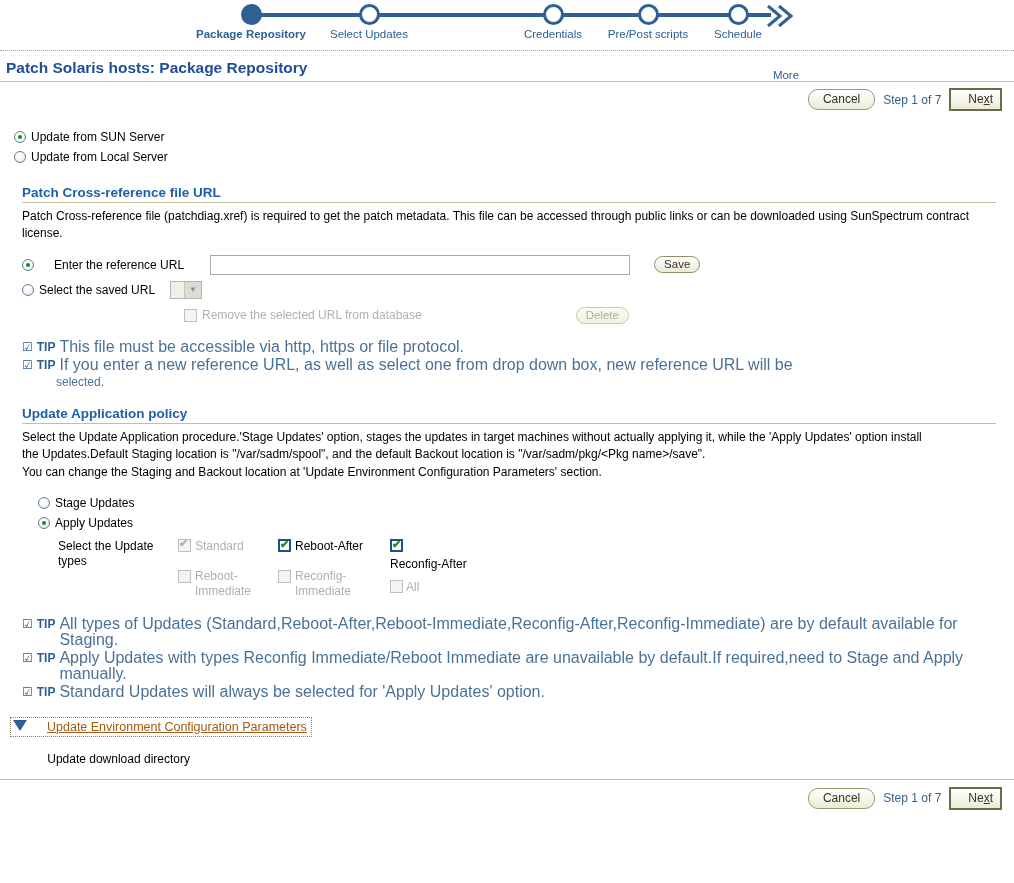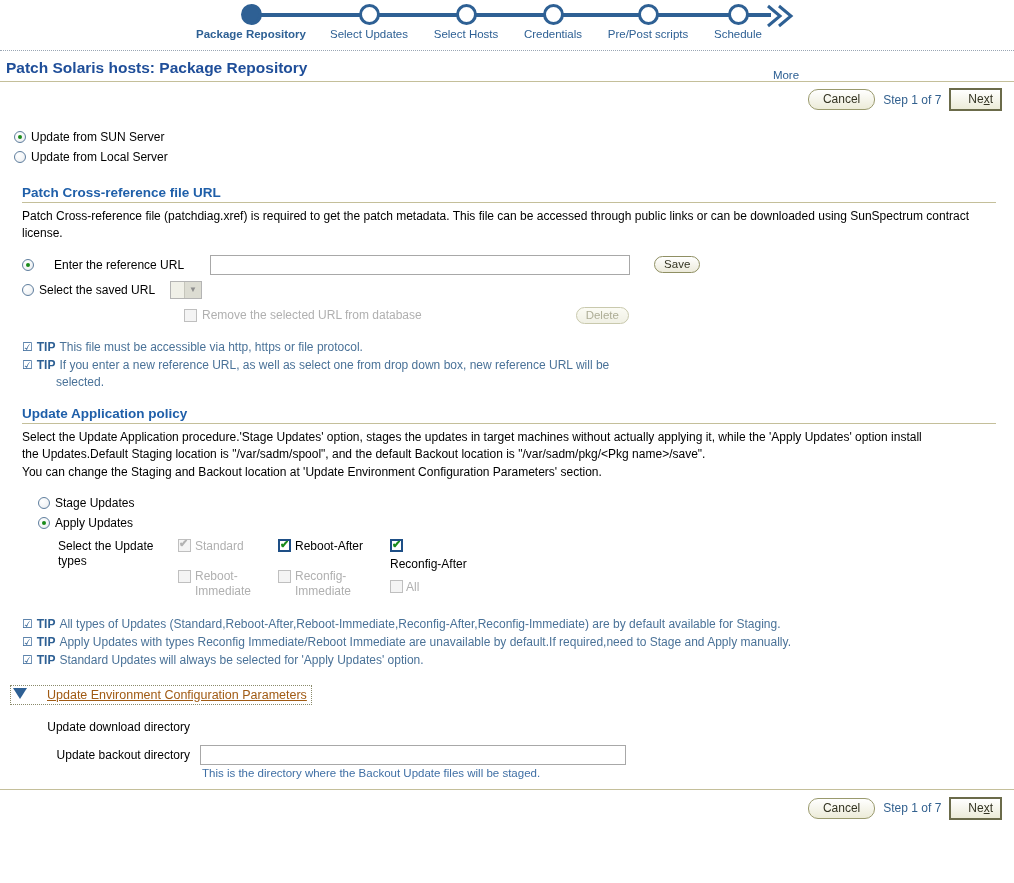--- a/index.html
+++ b/index.html
@@ -139,21 +139,21 @@
     border-radius: 9px; background: linear-gradient(#ffffff, #eceada);
     cursor: pointer; font-family: "Liberation Sans", sans-serif;
   }
   .btn-small.disabled { color: #adad96; border-color: #c9c9ad;
     background: linear-gradient(#fbfbf4, #f0f0e4); cursor: default; }
 
   
   .tip-row { display: flex; align-items: flex-start; gap: 4px; padding: 1px 0; }
   .tip-icon { color: #2e6094; font-size: 12px; line-height: 16px; }
   .tip-label { color: #2e6094; font-weight: bold; font-size: 12px; line-height: 16px; }
-  .tip-text { color: #4a7298; font-size: 12px; line-height: 16px; }
+  .tip-text { color: #4a7298; font-size: 16px; line-height: 16px; }
   .tip-indent { padding-left: 34px; color: #4a7298; font-size: 12px; line-height: 16px;}
 
   
   .disclosure {
     display: inline-flex; gap: 20px;
     border: 1px dotted #8a8a6a; padding: 2px 4px 2px 2px; margin-left: 10px;
   }
   .tri-down {
     width: 0; height: 0; border-left: 7px solid transparent;
     border-right: 7px solid transparent; border-top: 11px solid #2e6094;
@@ -187,24 +187,20 @@
       </svg>
 
       <div class="train-step current" style="left:191px">
         <div class="train-node current"></div>
         <div class="train-label">Package Repository</div>
       </div>
       <div class="train-step" style="left:309px">
         <div class="train-node"></div>
         <div class="train-label">Select Updates</div>
       </div>
-      <div class="train-step" style="left:406px">
-        <div class="train-node"></div>
-        <div class="train-label">Select Hosts</div>
-      </div>
       <div class="train-step" style="left:493px">
         <div class="train-node"></div>
         <div class="train-label">Credentials</div>
       </div>
       <div class="train-step" style="left:588px">
         <div class="train-node"></div>
         <div class="train-label">Pre/Post scripts</div>
       </div>
       <div class="train-step" style="left:678px">
         <div class="train-node"></div>
@@ -365,27 +361,20 @@
   <div style="padding-top:16px">
     <div class="disclosure">
       <span class="tri-down"></span>
       <a>Update Environment Configuration Parameters</a>
     </div>
 
     <div class="fgrid">
       <div class="frow">
         <div class="flabel">Update download directory</div>
       </div>
-      <div class="frow" style="padding-top:8px">
-        <div class="flabel">Update backout directory</div>
-        <div>
-          <input class="txt" style="width: 418px;" value="">
-          <div class="fhint">This is the directory where the Backout Update files will be staged.</div>
-        </div>
-      </div>
     </div>
   </div>
 
   <hr class="footer-rule">
   <div class="btn-bar" style="padding-top:7px">
     <span class="btn-cancel">Cancel</span>
     <span class="step-text">Step 1 of 7</span>
     <span class="btn-next"><span>Ne</span><u>x</u><span>t</span></span>
   </div>
 

